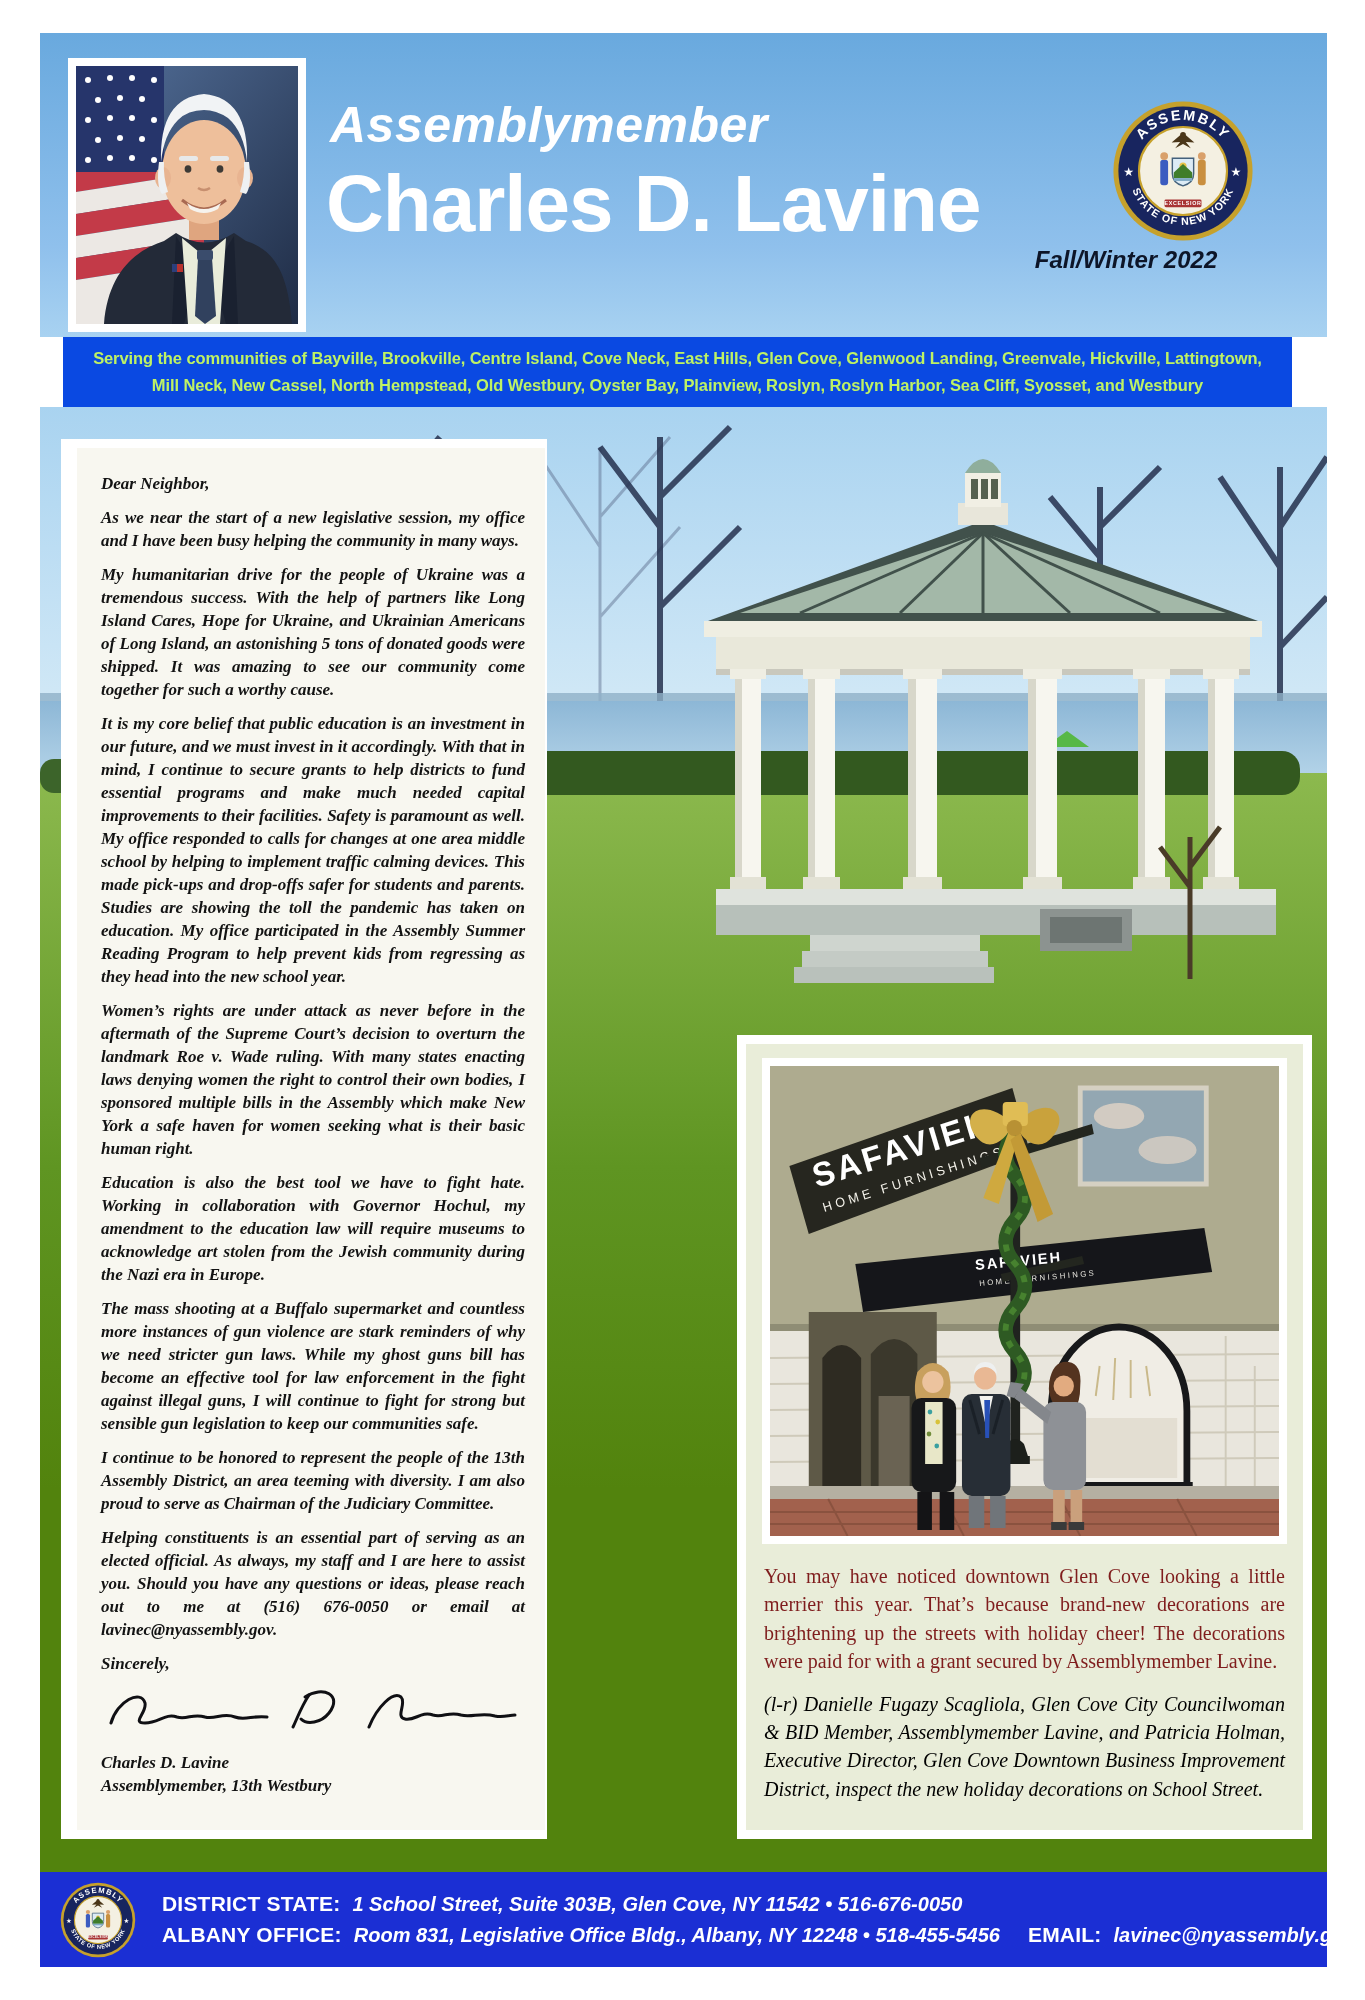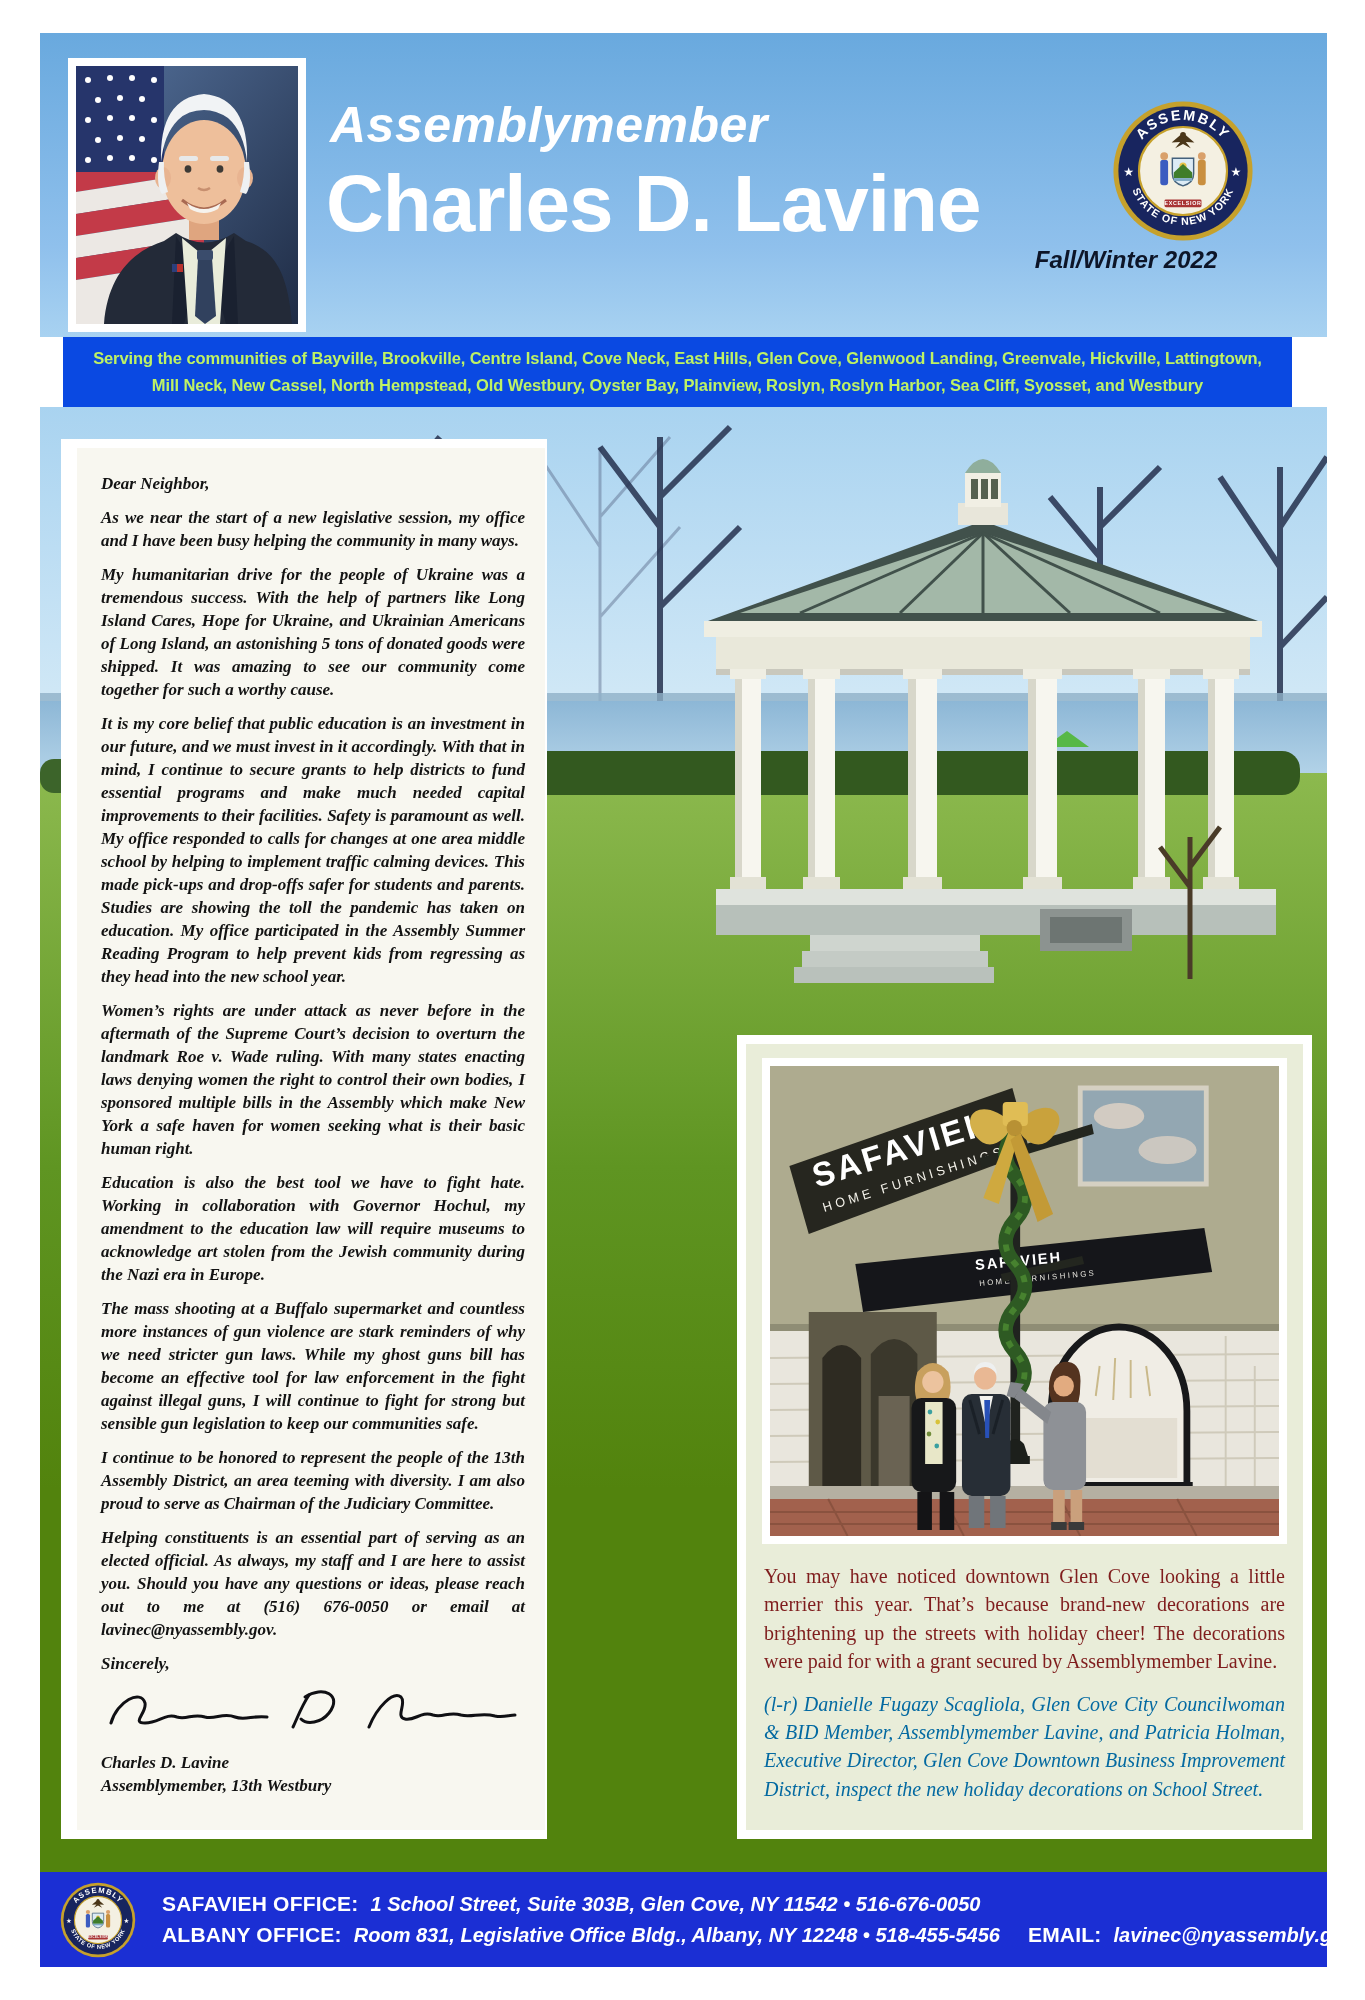--- a/index.html
+++ b/index.html
@@ -44,21 +44,21 @@
   .sig-name{text-align:left;margin:0!important;}
   .sig-title{text-align:left;margin:0!important;}
 
   
   .story-panel{left:737px;top:1035px;width:575px;height:804px;background:#ffffff;padding:9px;box-sizing:border-box;}
   .story-inner{width:100%;height:100%;background:#e9edd9;box-sizing:border-box;padding:14px 16px 0 16px;overflow:hidden;}
   .story-photo{background:#ffffff;padding:8px;box-sizing:border-box;width:525px;height:486px;}
   .story-photo svg{display:block;width:100%;height:100%;}
   .story-body{margin:18px 2px 0 2px;font-family:"Liberation Serif",serif;color:#7f1d1d;
               font-size:20px;line-height:1.42;text-align:justify;}
-  .story-caption{margin:14px 2px 0 2px;font-family:"Liberation Serif",serif;color:#0369a1;
+  .story-caption{margin:14px 2px 0 2px;font-family:"Liberation Serif",serif;color:#000000;
                  font-size:20px;line-height:1.42;text-align:justify;font-style:italic;}
 
   
   .footer{left:40px;top:1872px;width:1287px;height:95px;background:#1b2fd4;color:#ffffff;
           display:flex;align-items:center;box-sizing:border-box;padding:0 24px 0 20px;}
   .footer-seal{width:76px;height:76px;flex:0 0 auto;margin-right:26px;}
   .footer-lines{display:flex;flex-direction:column;gap:7px;}
   .footer-row{display:flex;align-items:baseline;gap:12px;white-space:nowrap;}
   .f-label{font-size:21px;font-weight:bold;letter-spacing:.2px;}
   .f-value{font-size:20px;font-weight:bold;font-style:italic;}
@@ -450,21 +450,21 @@
   </div>
 
   <div class="abs footer">
     <div class="footer-seal">
       <svg width="76" height="76" viewBox="0 0 200 200">
           <use href="#nyseal"></use>
         </svg>
     </div>
     <div class="footer-lines">
       <div class="footer-row">
-        <span class="f-label">SAFAVIEH OFFICE:</span>
+        <span class="f-label">DISTRICT STATE:</span>
         <span class="f-value">1 School Street, Suite 303B, Glen Cove, NY 11542 • 516-676-0050</span>
       </div>
       <div class="footer-row">
         <span class="f-label">ALBANY OFFICE:</span>
         <span class="f-value">Room 831, Legislative Office Bldg., Albany, NY 12248 • 518-455-5456</span>
         <span class="f-label f-email-label">EMAIL:</span>
         <span class="f-value">lavinec@nyassembly.gov</span>
       </div>
     </div>
   </div>

